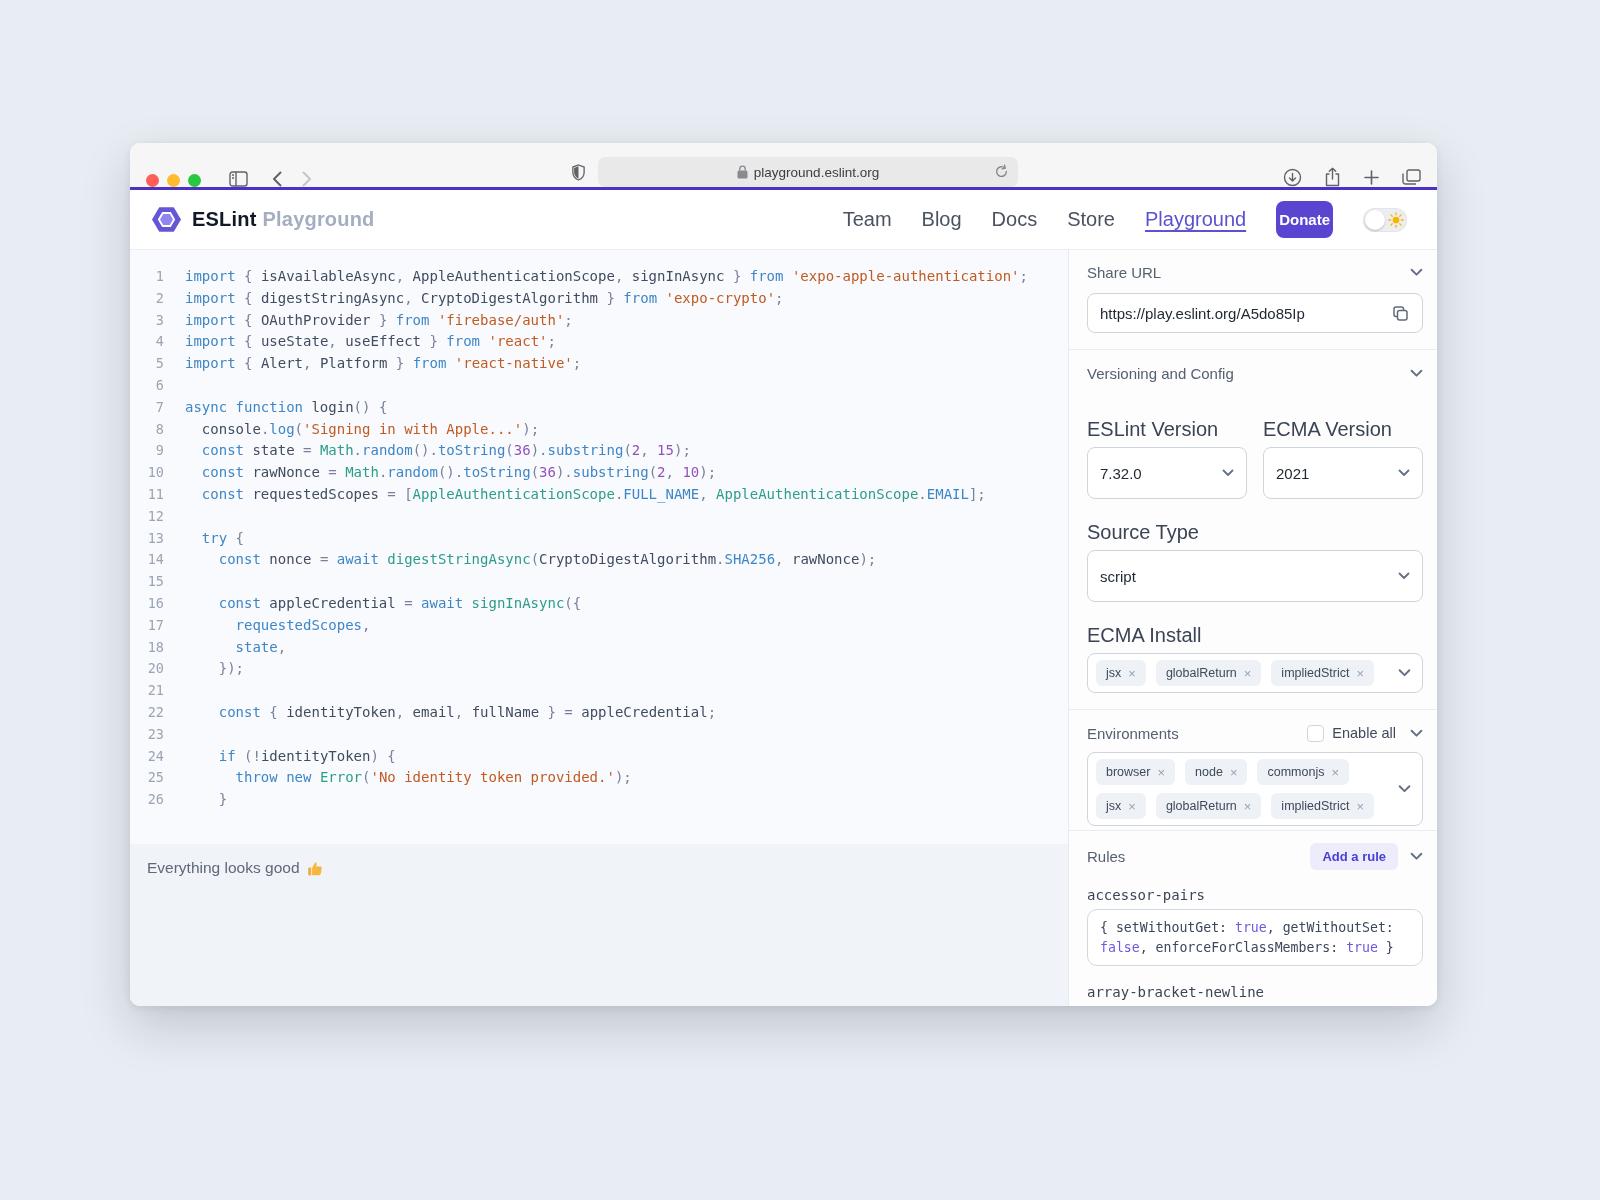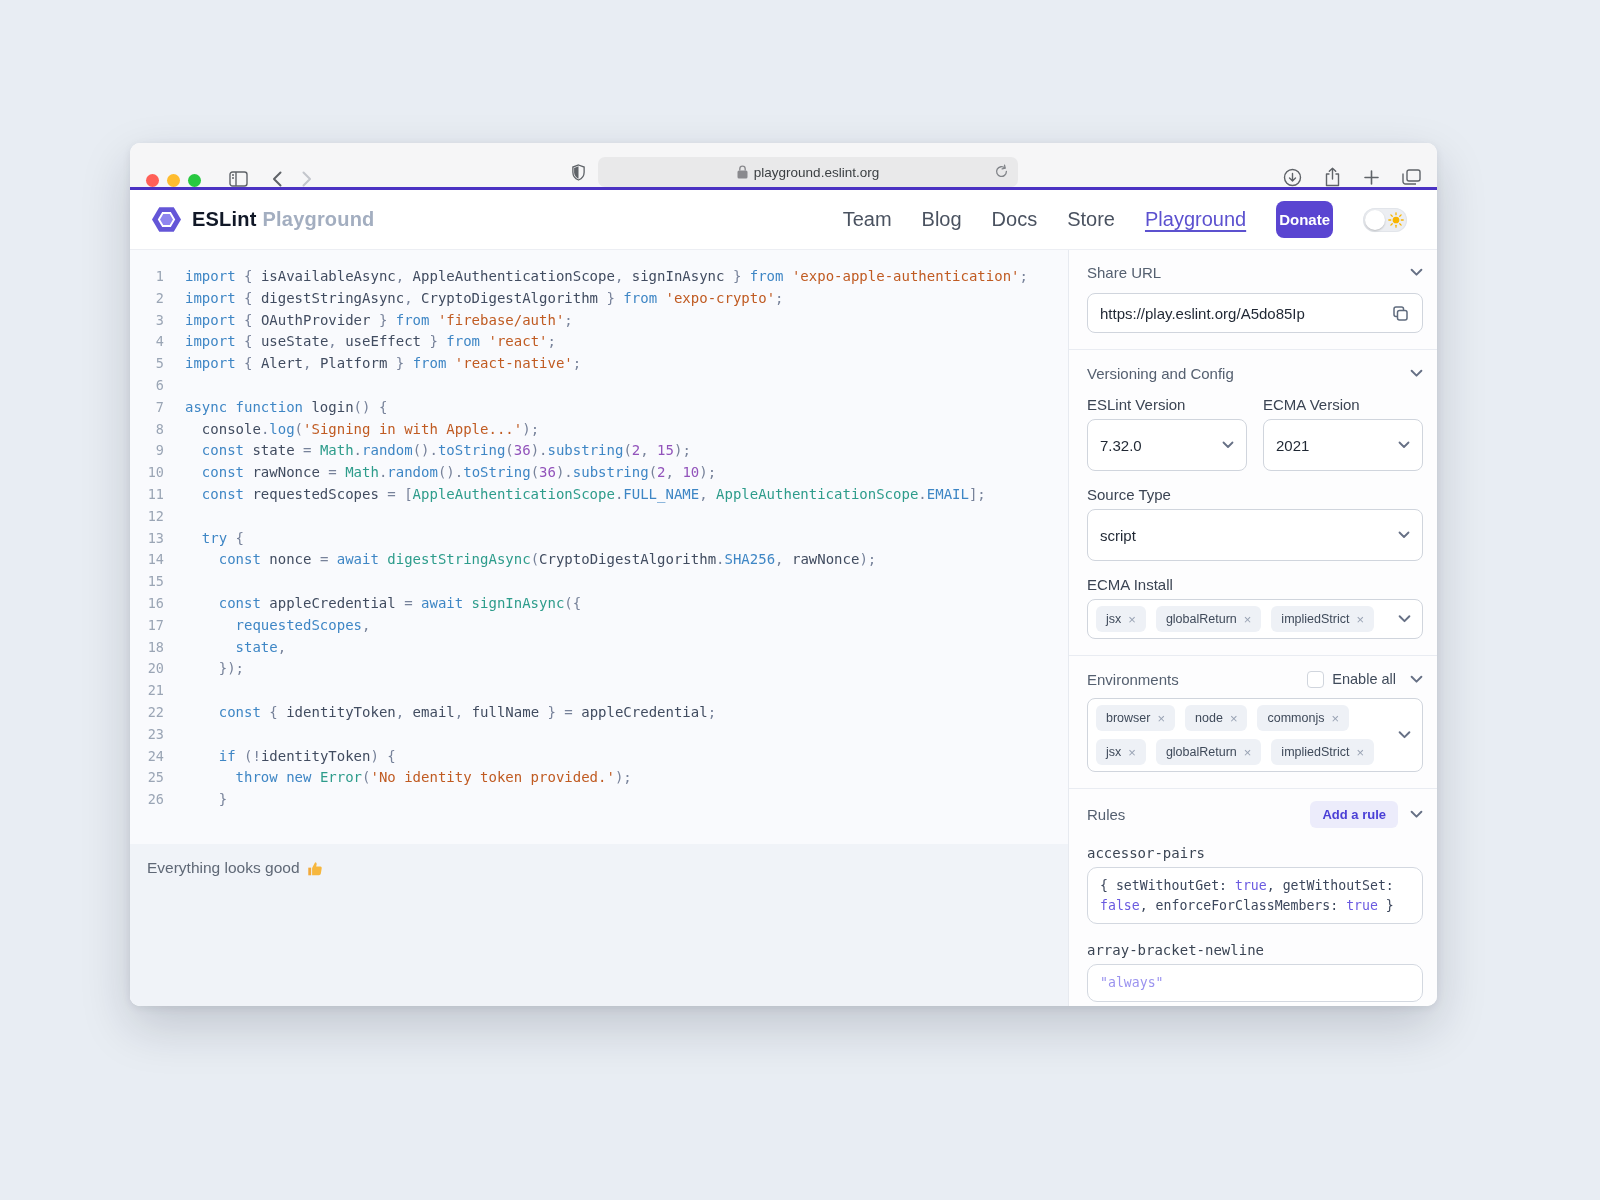--- a/index.html
+++ b/index.html
@@ -80,21 +80,21 @@
   .status-line { display:flex; align-items:center; gap:7px; color:#5f6876; font-size:15.5px; }
   
   .sidebar {
     width:369px; background:#fdfdfe; border-left:1px solid #e7eaf0;
     font-size:15px; color:#3b4453; overflow:hidden;
   }
   .section { border-bottom:1px solid #e9ecf2; padding:12px 14px 16px 18px; }
   .sec-head { display:flex; align-items:center; height:22px; }
   .sec-title { color:#556070; font-size:15px; }
   .sec-head .spacer { flex:1; }
-  .field-label { font-size:15px; color:#3b4453; margin-bottom:6px; }
+  .field-label { font-size:20px; color:#3b4453; margin-bottom:6px;margin-top:22px; }
   .text-input {
     height:40px; background:#fff; border:1px solid #d0d5dd; border-radius:8px;
     display:flex; align-items:center; padding:0 12px; gap:8px; margin-top:10px;
   }
   .text-input .val { flex:1; color:#1f2733; font-size:15px; white-space:nowrap; overflow:hidden; }
   .row2 { display:flex; gap:16px; margin-bottom:15px; }
   .row2 > div { flex:1; }
   .select {
     height:52px; background:#fff; border:1px solid #d0d5dd; border-radius:8px;
     display:flex; align-items:center; padding:0 12px; color:#1f2733; font-size:15px;
@@ -375,21 +375,21 @@
               <span class="x">×</span>
             </span>
           <span class="chev">
             <svg width="13" height="9" viewBox="0 0 12 8" fill="none" stroke="#667085" stroke-width="1.8" stroke-linecap="round" stroke-linejoin="round">
                 <path d="M1.5 1.5 L6 6 L10.5 1.5"></path>
               </svg>
           </span>
         </div>
       </div>
 
-      <div class="section" style="padding-bottom:16px;">
+      <div class="section" style="padding-bottom:4px;">
         <div class="sec-head" style="margin-bottom:8px;">
           <span class="sec-title">Environments</span>
           <span class="spacer"></span>
           <span class="checkbox-row" style="margin-right:14px;">
             <span class="checkbox"></span>
             <span class="checkbox-label">Enable all</span>
           </span>
           <span>
             <svg width="13" height="9" viewBox="0 0 12 8" fill="none" stroke="#667085" stroke-width="1.8" stroke-linecap="round" stroke-linejoin="round">
                 <path d="M1.5 1.5 L6 6 L10.5 1.5"></path>

